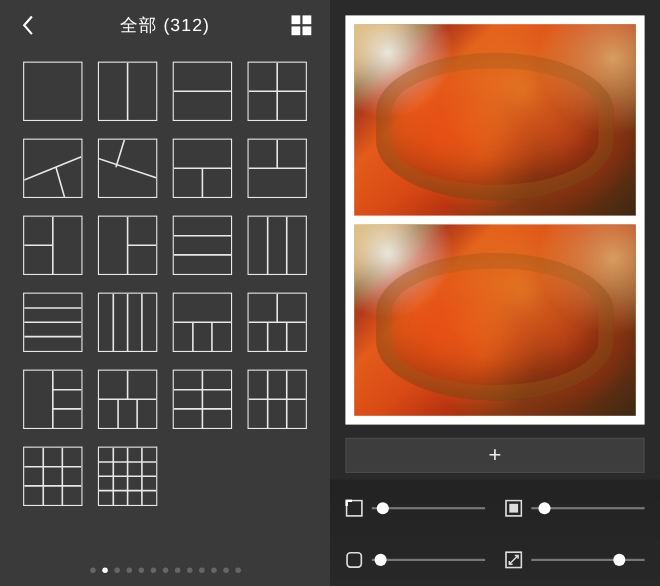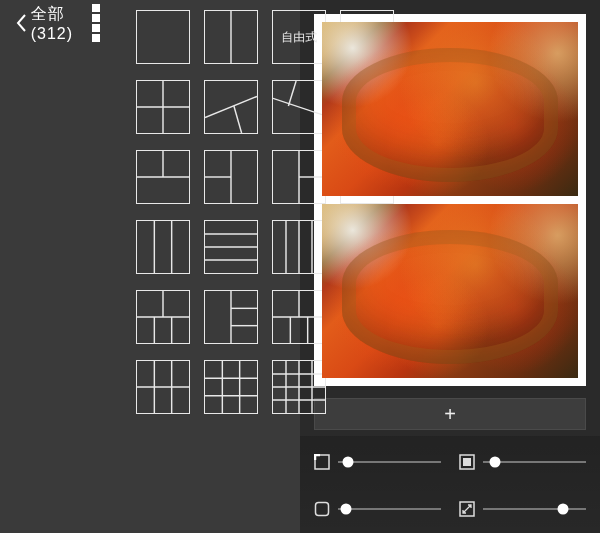--- a/index.html
+++ b/index.html
@@ -8,21 +8,21 @@
     background: #1a1a1a;
     font-family: -apple-system, "Helvetica Neue", Arial, sans-serif;
     display: flex;
     overflow: hidden;
     color: #fff;
   }
   
   .left-panel {
     width: 300px; height: 100%;
     background: #3a3a3a;
-    display: flex; flex-direction: row;
+    display: flex; flex-direction: column;
   }
   .header {
     height: 46px;
     display: flex; align-items: center; justify-content: space-between;
     padding: 0 14px;
   }
   .back-btn { width: 24px; height: 24px; display:flex; align-items:center; justify-content:center; cursor:pointer;}
   .title { font-size: 16px; letter-spacing: 1px; }
   .grid-toggle { width:24px; height:24px; cursor:pointer; display:flex; flex-wrap:wrap; gap:2px; align-content:center; justify-content:center;}
   .grid-toggle span { width:8px; height:8px; background:#fff; }
@@ -130,23 +130,20 @@
   </div>
 
   <div class="layouts">
 
     <div class="layout-tile"></div>
     <div class="layout-tile">
         <svg viewBox="0 0 54 54">
           <line x1="27" y1="0" x2="27" y2="54"></line>
         </svg>
       </div>
-    <div class="layout-tile">
-        <span>自由式</span>
-      </div>
 
     <div class="layout-tile">
         <svg viewBox="0 0 54 54">
           <line x1="0" y1="27" x2="54" y2="27"></line>
         </svg>
       </div>
     <div class="layout-tile">
         <svg viewBox="0 0 54 54">
           <line x1="27" y1="0" x2="27" y2="54"></line>
           <line x1="0" y1="27" x2="54" y2="27"></line>

